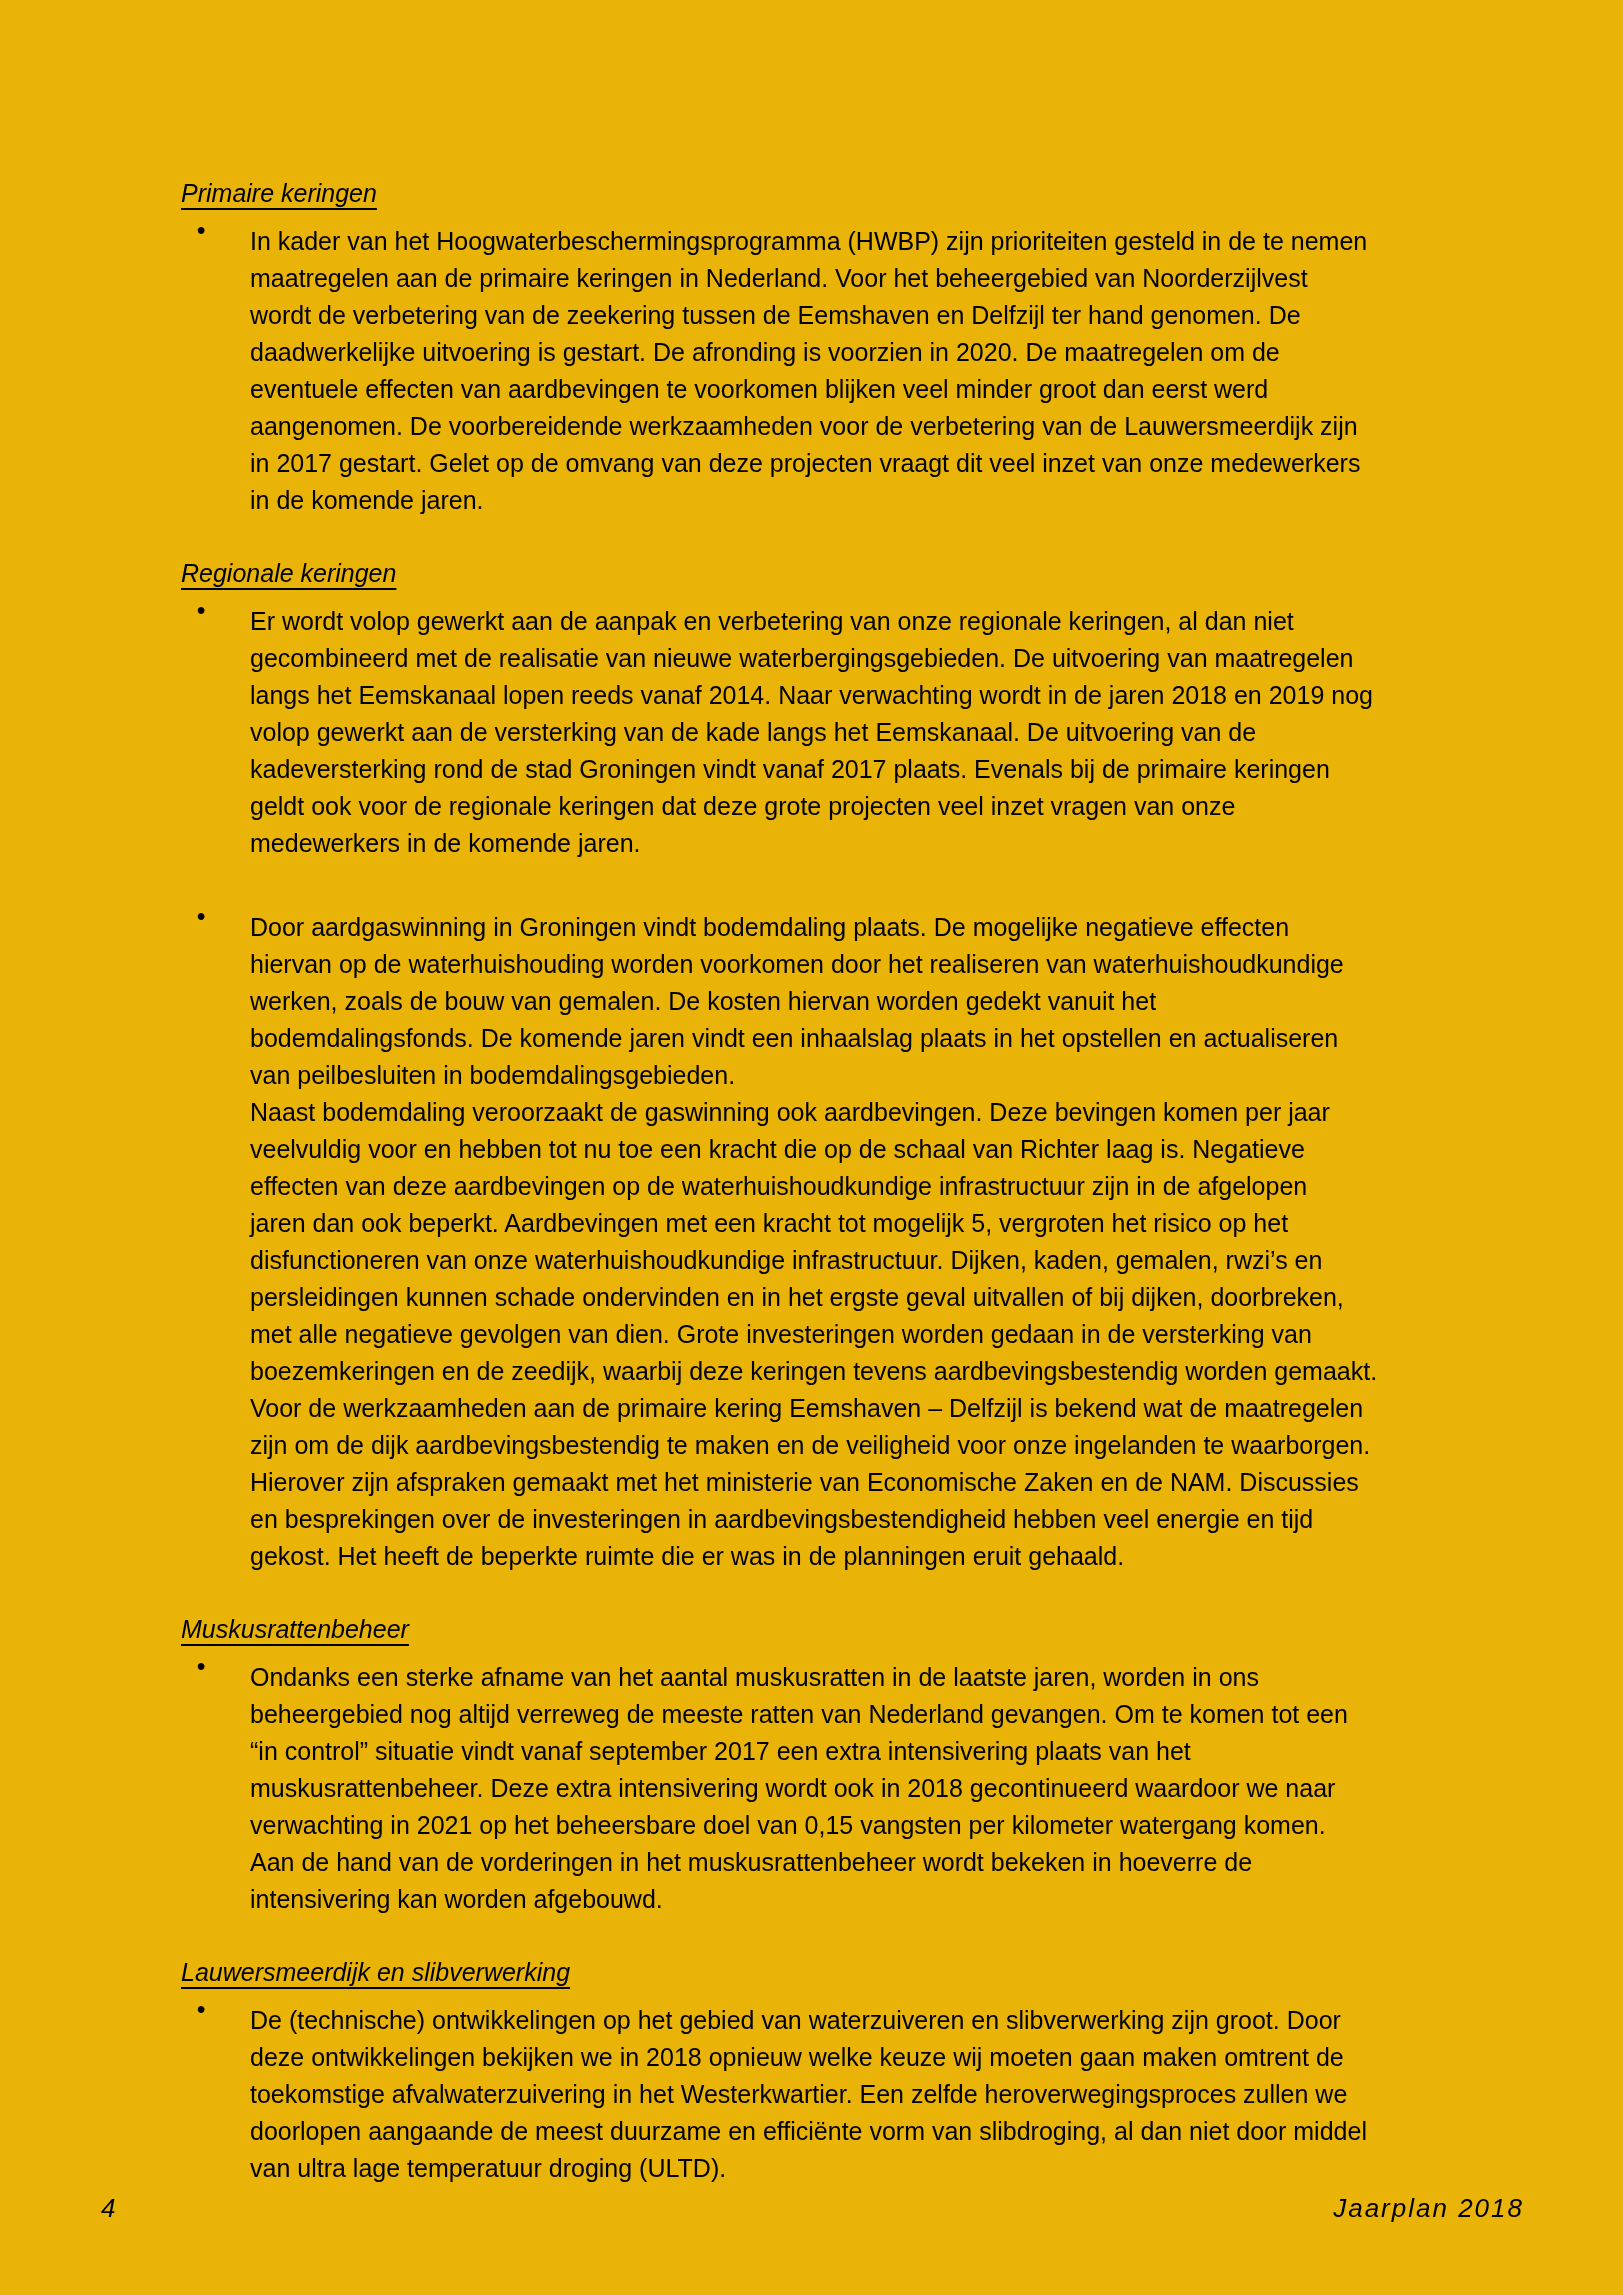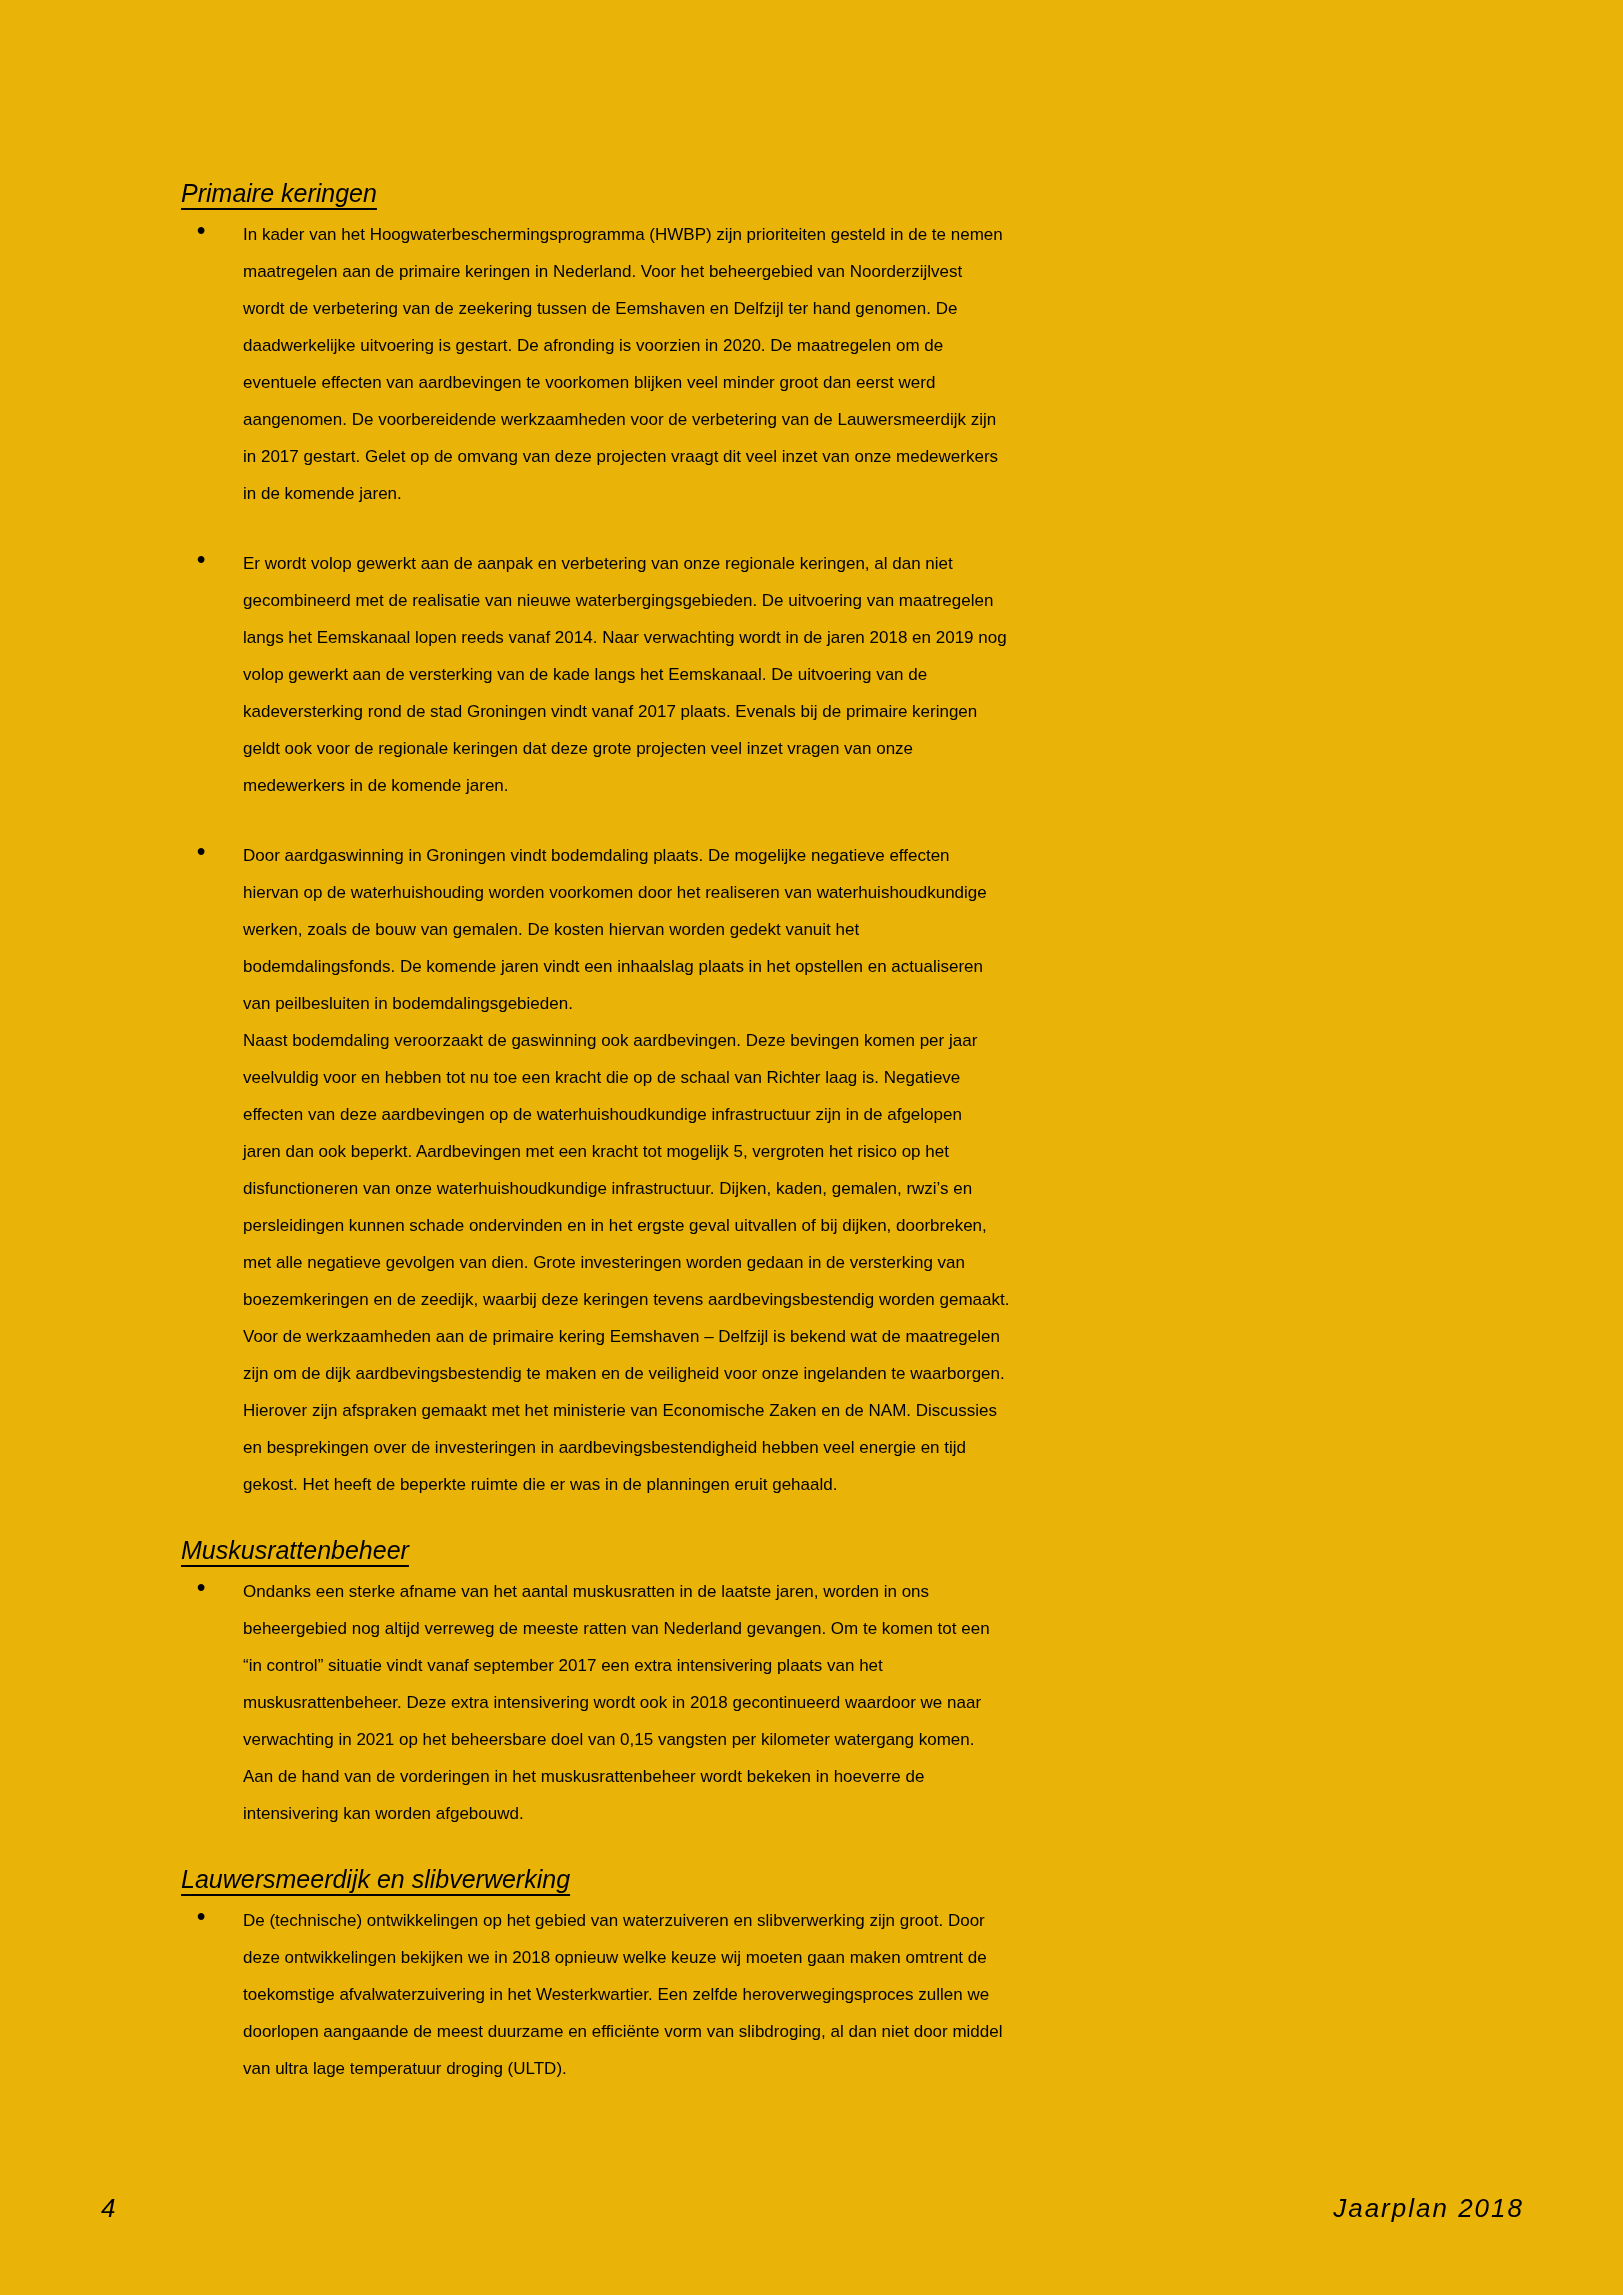--- a/index.html
+++ b/index.html
@@ -31,23 +31,23 @@
   }
   .bullet { display: flex; align-items: flex-start; }
   .marker {
     flex: 0 0 58px;
     padding-left: 15.7px;
     box-sizing: border-box;
     font-size: 25px;
     line-height: 37px;
   }
   .bullet-text {
-    margin: 4px;
+    margin: 11px;
     flex: 1 1 auto;
-    font-size: 17px;
+    font-size: 25px;
     line-height: 37px;
     white-space: pre-line;
   }
   .footer {
     position: absolute;
     left: 0;
     right: 0;
     top: 2193px;
     height: 39px;
     font-size: 26px;
@@ -71,20 +71,21 @@
 wordt de verbetering van de zeekering tussen de Eemshaven en Delfzijl ter hand genomen. De
 daadwerkelijke uitvoering is gestart. De afronding is voorzien in 2020. De maatregelen om de
 eventuele effecten van aardbevingen te voorkomen blijken veel minder groot dan eerst werd
 aangenomen. De voorbereidende werkzaamheden voor de verbetering van de Lauwersmeerdijk zijn
 in 2017 gestart. Gelet op de omvang van deze projecten vraagt dit veel inzet van onze medewerkers
 in de komende jaren.</p>
       </div>
     </section>
 
     <section class="doc-section">
+      <h2 class="heading">Regionale keringen</h2>
       <div class="bullet">
         <span class="marker">•</span>
         <p class="bullet-text">Er wordt volop gewerkt aan de aanpak en verbetering van onze regionale keringen, al dan niet
 gecombineerd met de realisatie van nieuwe waterbergingsgebieden. De uitvoering van maatregelen
 langs het Eemskanaal lopen reeds vanaf 2014. Naar verwachting wordt in de jaren 2018 en 2019 nog
 volop gewerkt aan de versterking van de kade langs het Eemskanaal. De uitvoering van de
 kadeversterking rond de stad Groningen vindt vanaf 2017 plaats. Evenals bij de primaire keringen
 geldt ook voor de regionale keringen dat deze grote projecten veel inzet vragen van onze
 medewerkers in de komende jaren.</p>
       </div>

